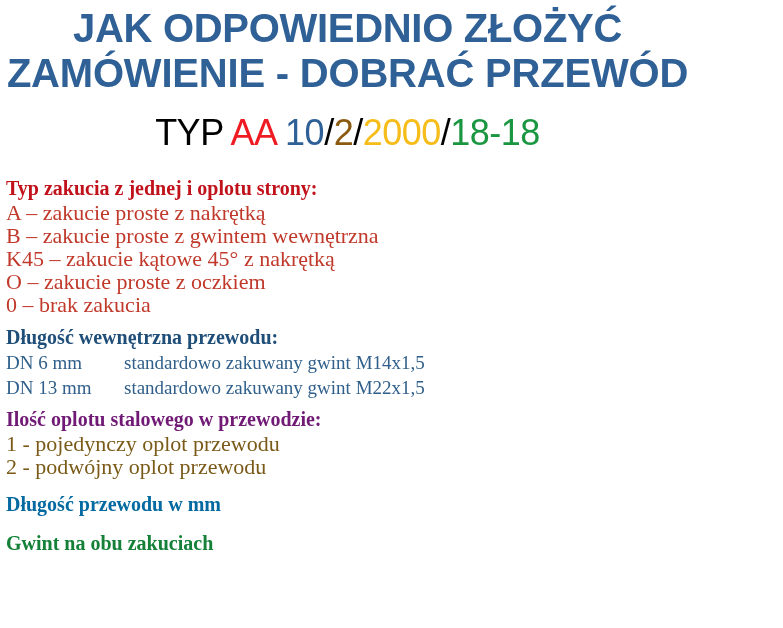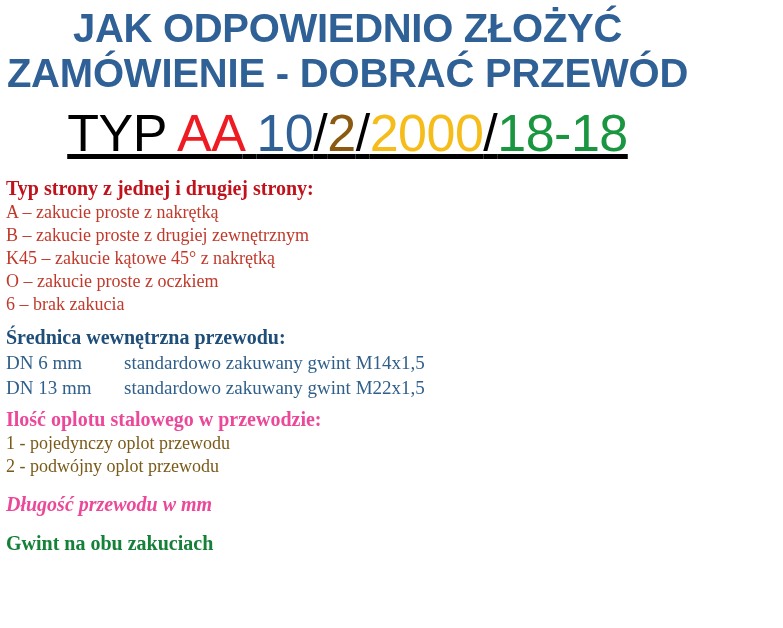--- a/index.html
+++ b/index.html
@@ -38,27 +38,26 @@
   }
   .title-line.second {
     font-size: 40px;
     letter-spacing: -0.2px;
   }
 
   
   .code-line {
     text-align: center;
     font-family: "Liberation Sans", "DejaVu Sans", sans-serif;
-    font-size: 52px;
+    font-size: 36px;
     line-height: 62px;
     font-weight: normal;
     white-space: nowrap;
     margin-top: 6px;
     letter-spacing: -0.5px;
-    text-decoration: underline;
   }
   .code-seg { display: inline; }
   .seg-typ    { color: #000000; }
   .seg-aa     { color: #EE1C22; }
   .seg-dn     { color: #2F6096; }
   .seg-slash  { color: #000000; }
   .seg-braid  { color: #8B5A10; }
   .seg-len    { color: #F5BC1A; }
   .seg-thread { color: #1A9641; }
 
@@ -72,37 +71,37 @@
   .sec-head {
     font-family: "Liberation Serif", "DejaVu Serif", serif;
     font-weight: bold;
     font-size: 20px;
     line-height: 25px;
     margin: 0;
     white-space: nowrap;
   }
   .sec-line {
     font-family: "Liberation Serif", "DejaVu Serif", serif;
-    font-size: 18px;
+    font-size: 22px;
     line-height: 23px;
     margin: 0;
     white-space: nowrap;
   }
 
   
   .theme-red   .sec-head { color: #C1121C; }
   .theme-red   .sec-line { color: #C0392B; }
 
   .theme-blue  .sec-head { color: #1F4E79; }
   .theme-blue  .sec-line { color: #2F5F8A; font-size: 19px; line-height: 25px; }
 
-  .theme-brown .sec-head { color: #ec4899; }
+  .theme-brown .sec-head { color: #701a75; }
   .theme-brown .sec-line { color: #7A5A18; }
 
-  .theme-gold  .sec-head { color: #ec4899; font-style: italic; }
+  .theme-gold  .sec-head { color: #0369a1; }
   .theme-green .sec-head { color: #148038; }
 
   .sec-red    { margin-top: 2px; }
   .sec-blue   { margin-top: 9px; }
   .sec-brown  { margin-top: 7px; }
   .sec-gold   { margin-top: 14px; }
   .sec-green  { margin-top: 14px; }
 
   .dn-label {
     display: inline-block;
@@ -120,30 +119,30 @@
     <div class="title-line second">ZAMÓWIENIE - DOBRAĆ PRZEWÓD</div>
   </div>
 
   <div class="code-line">
     <span class="code-seg seg-typ">TYP </span><span class="code-seg seg-aa">AA</span><span class="code-seg seg-typ"> </span><span class="code-seg seg-dn">10</span><span class="code-seg seg-slash">/</span><span class="code-seg seg-braid">2</span><span class="code-seg seg-slash">/</span><span class="code-seg seg-len">2000</span><span class="code-seg seg-slash">/</span><span class="code-seg seg-thread">18-18</span>
   </div>
 
   <div class="sections">
 
     <div class="section theme-red sec-red">
-      <div class="sec-head">Typ strony z jednej i drugiej strony:</div>
+      <div class="sec-head">Typ zakucia z jednej i oplotu strony:</div>
       <div class="sec-line">A – zakucie proste z nakrętką</div>
-      <div class="sec-line">B – zakucie proste z drugiej zewnętrznym</div>
+      <div class="sec-line">B – zakucie proste z gwintem wewnętrzna</div>
       <div class="sec-line">K45 – zakucie kątowe  45° z nakrętką</div>
       <div class="sec-line">O – zakucie proste z oczkiem</div>
-      <div class="sec-line">6 – brak zakucia</div>
+      <div class="sec-line">0 – brak zakucia</div>
     </div>
 
     <div class="section theme-blue sec-blue">
-      <div class="sec-head">Średnica wewnętrzna przewodu:</div>
+      <div class="sec-head">Długość wewnętrzna przewodu:</div>
       <div class="sec-line"><span class="dn-label">DN 6 mm</span><span class="dn-desc">standardowo zakuwany gwint M14x1,5</span></div>
       <div class="sec-line"><span class="dn-label">DN 13 mm</span><span class="dn-desc">standardowo zakuwany gwint M22x1,5</span></div>
     </div>
 
     <div class="section theme-brown sec-brown">
       <div class="sec-head">Ilość oplotu stalowego w przewodzie:</div>
       <div class="sec-line">1 - pojedynczy oplot przewodu</div>
       <div class="sec-line">2 - podwójny oplot przewodu</div>
     </div>
 

